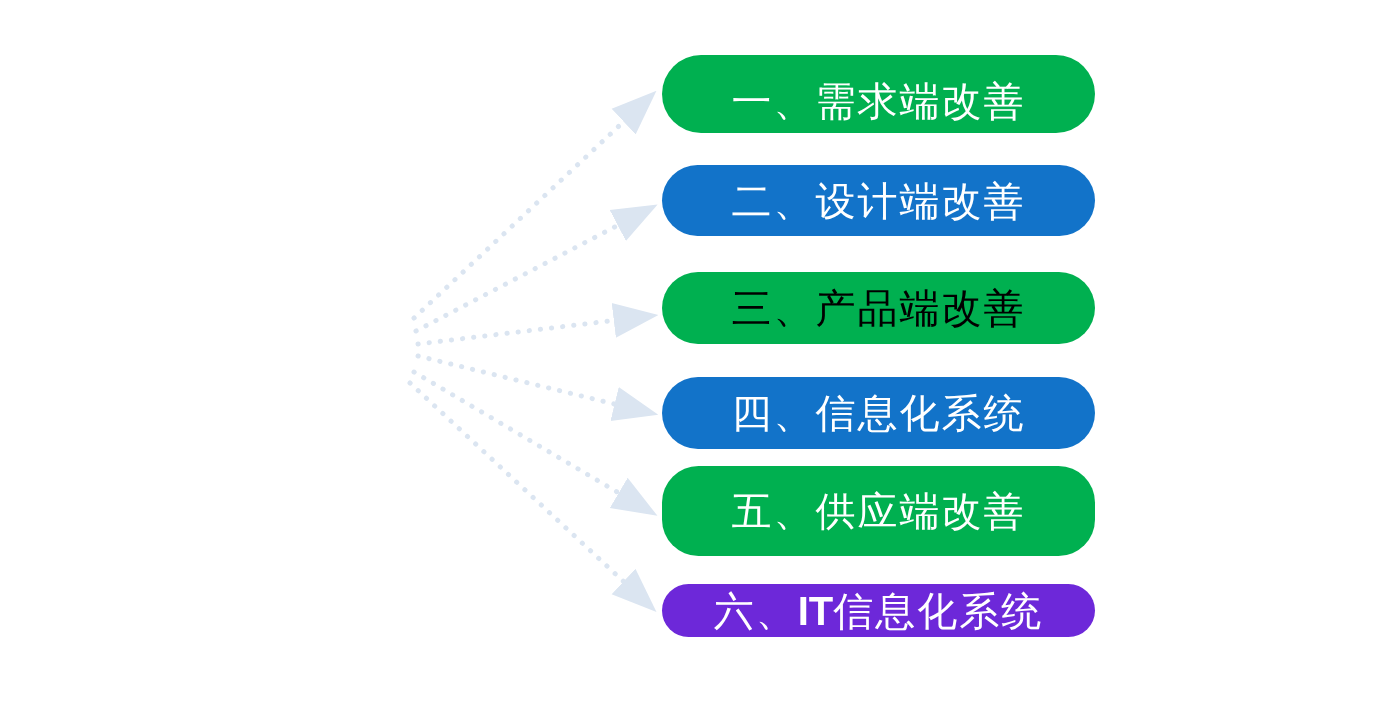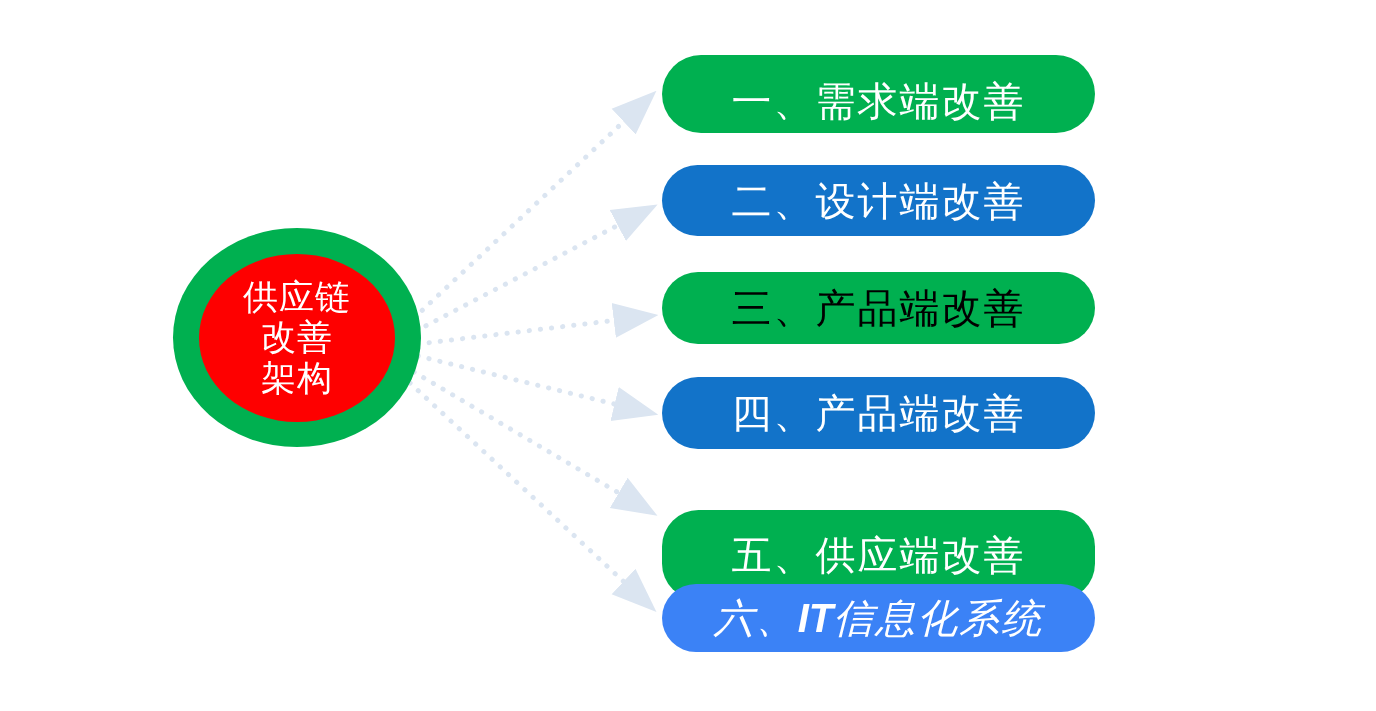--- a/index.html
+++ b/index.html
@@ -100,42 +100,35 @@
     <g stroke="#dbe5f1" stroke-width="5" stroke-linecap="round" stroke-dasharray="0.2 11" fill="none">
       <line x1="414" y1="318" x2="651" y2="96" marker-end="url(#arrow)"></line>
       <line x1="416" y1="331" x2="651" y2="208" marker-end="url(#arrow)"></line>
       <line x1="418" y1="344" x2="651" y2="316" marker-end="url(#arrow)"></line>
       <line x1="418" y1="356" x2="651" y2="413" marker-end="url(#arrow)"></line>
       <line x1="414" y1="372" x2="651" y2="512" marker-end="url(#arrow)"></line>
       <line x1="410" y1="383" x2="651" y2="607" marker-end="url(#arrow)"></line>
     </g>
   </svg>
 
-  <div class="hub">
-    <div class="hub-inner">
-      <div class="hub-label">供应链
-改善
-架构</div>
-    </div>
-  </div>
 
   <div id="branches">
       <div class="pill" style="top: 55px; height: 78px; background: rgb(0, 176, 80); border-radius: 39px;">
         <div class="pill-label" style="color: rgb(255, 255, 255); margin-top: 14px;">一、需求端改善</div>
       </div>
       <div class="pill" style="top: 165px; height: 71px; background: rgb(18, 115, 201); border-radius: 35.5px;">
         <div class="pill-label" style="color: rgb(255, 255, 255);">二、设计端改善</div>
       </div>
       <div class="pill" style="top: 272px; height: 72px; background: rgb(0, 176, 80); border-radius: 36px;">
         <div class="pill-label" style="color: #000000;">三、产品端改善</div>
       </div>
       <div class="pill" style="top: 377px; height: 72px; background: rgb(18, 115, 201); border-radius: 36px;">
-        <div class="pill-label" style="color: rgb(255, 255, 255);">四、产品端改善</div>
+        <div class="pill-label" style="color: rgb(255, 255, 255);">四、信息化系统</div>
       </div>
-      <div class="pill" style="top: 510px; height: 90px; background: rgb(0, 176, 80); border-radius: 36.5px;">
+      <div class="pill" style="top: 466px; height: 90px; background: rgb(0, 176, 80); border-radius: 36.5px;">
         <div class="pill-label" style="color: rgb(255, 255, 255);">五、供应端改善</div>
       </div>
-      <div class="pill" style="top: 584px; height: 68px; background: #3b82f6; border-radius: 35.5px; font-style: italic;">
+      <div class="pill" style="top: 584px; height: 53px; background: #6d28d9; border-radius: 35.5px;">
         <div class="pill-label" style="color: rgb(255, 255, 255);"><span>六、</span><span class="lat">IT</span><span>信息化系统</span></div>
       </div>
     </div>
 
 </div>
 
 </body></html>

